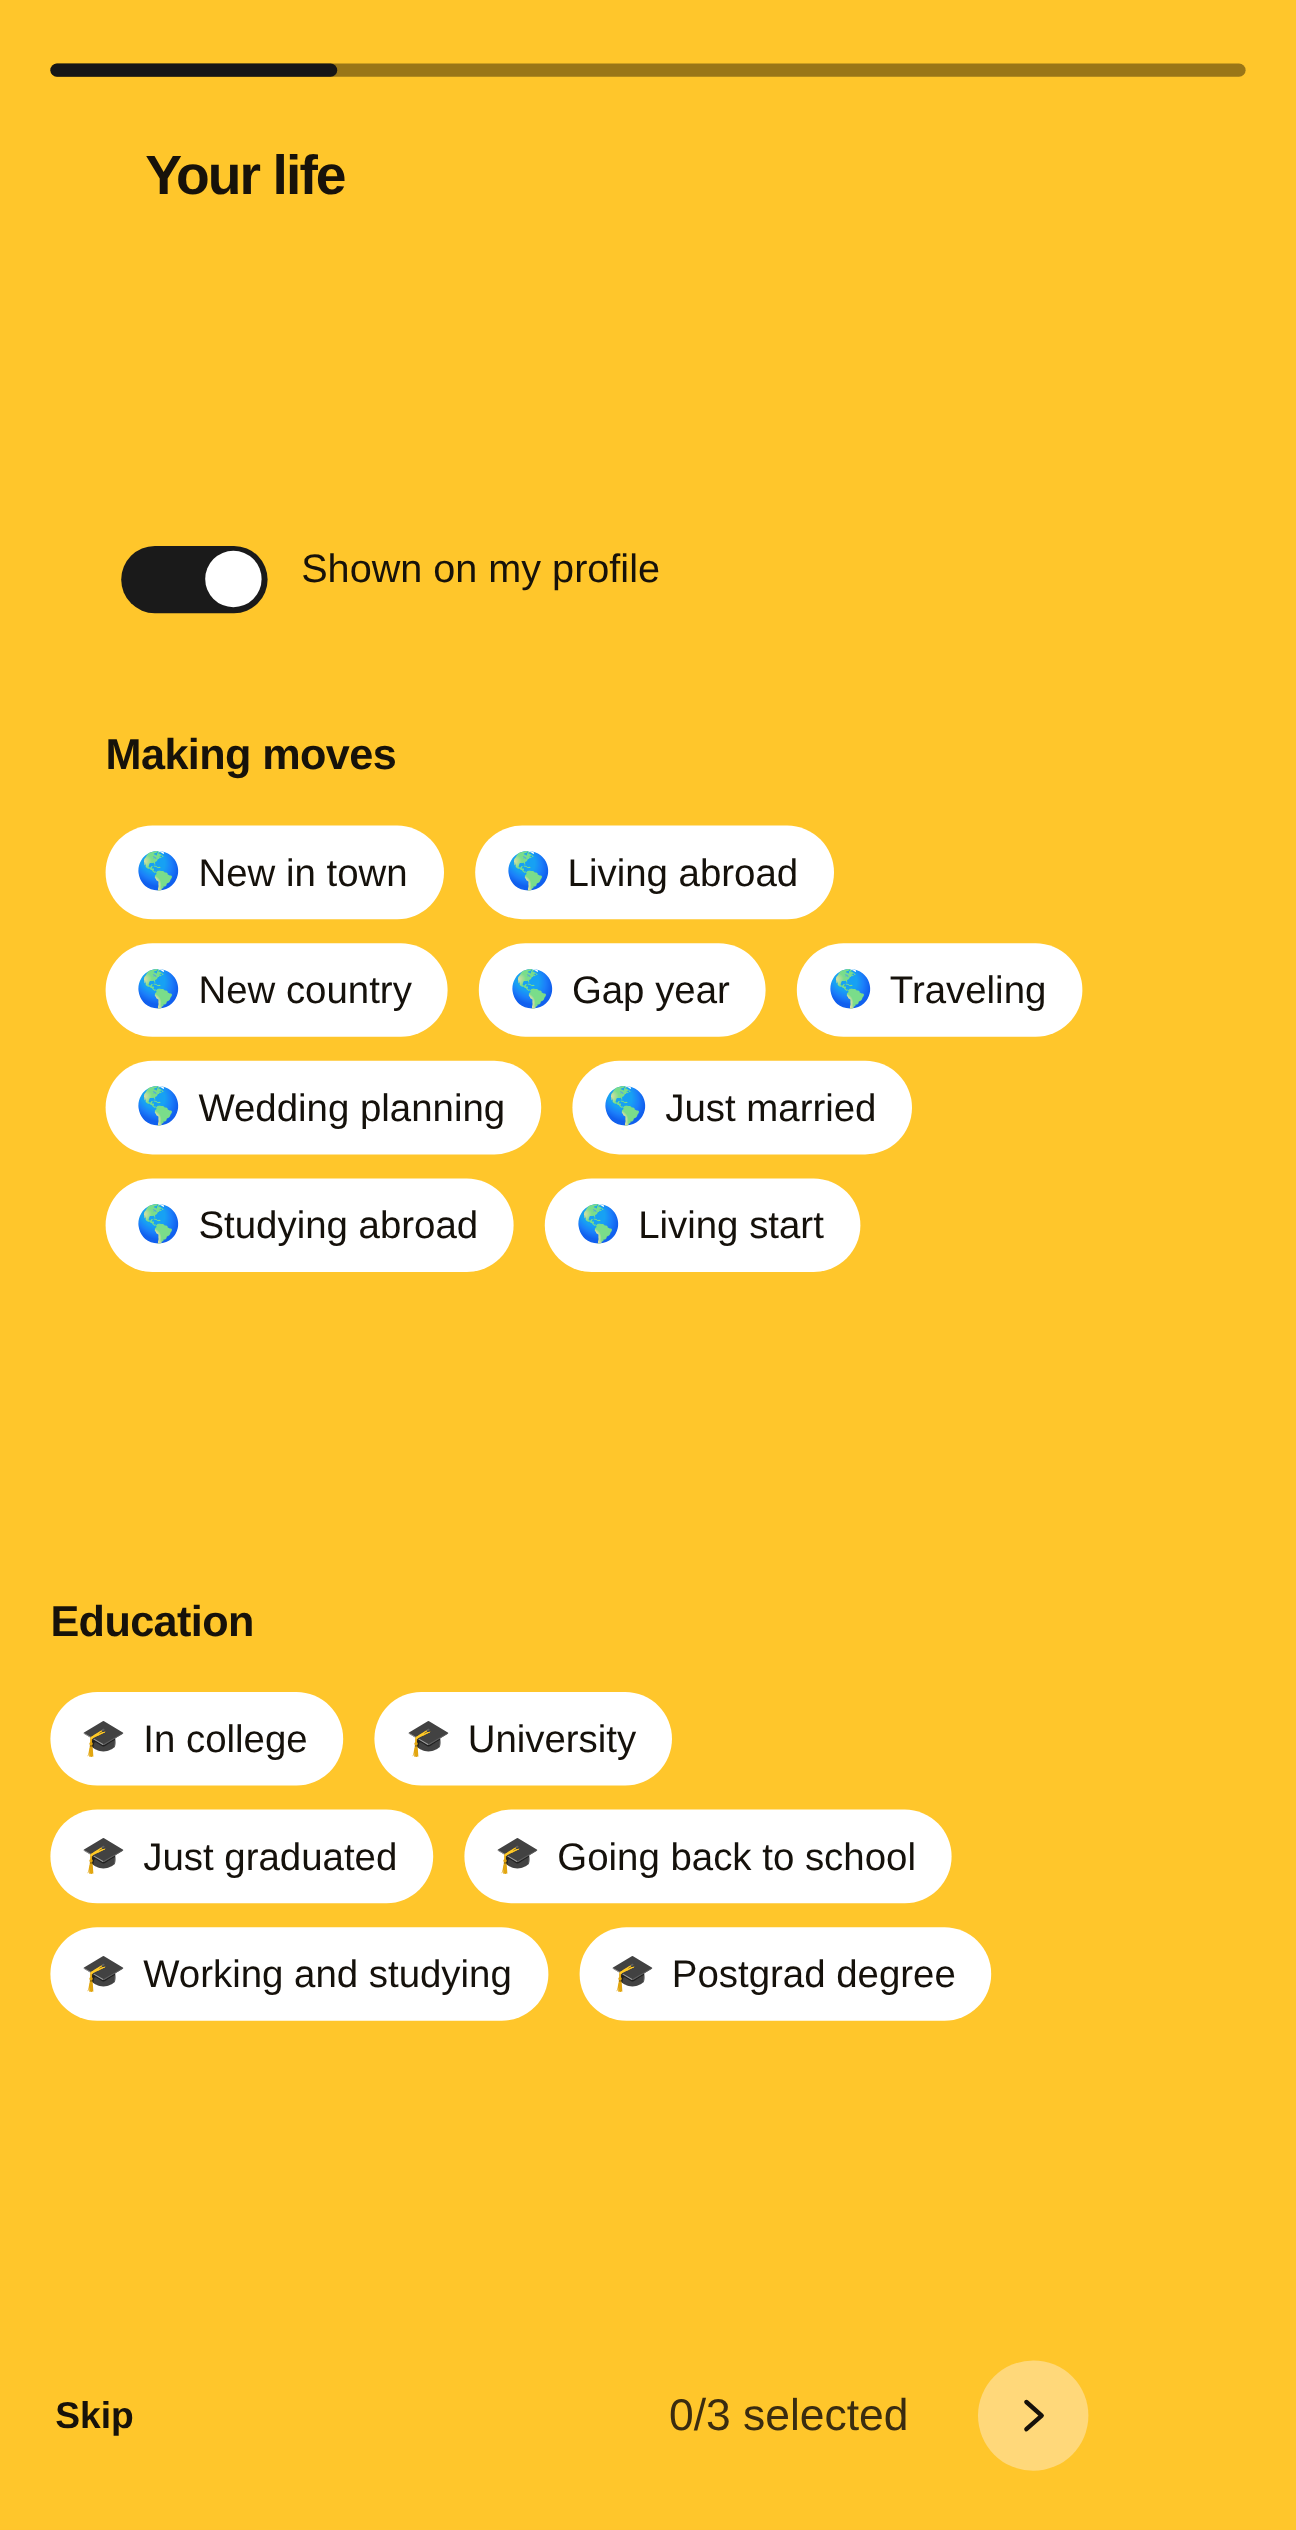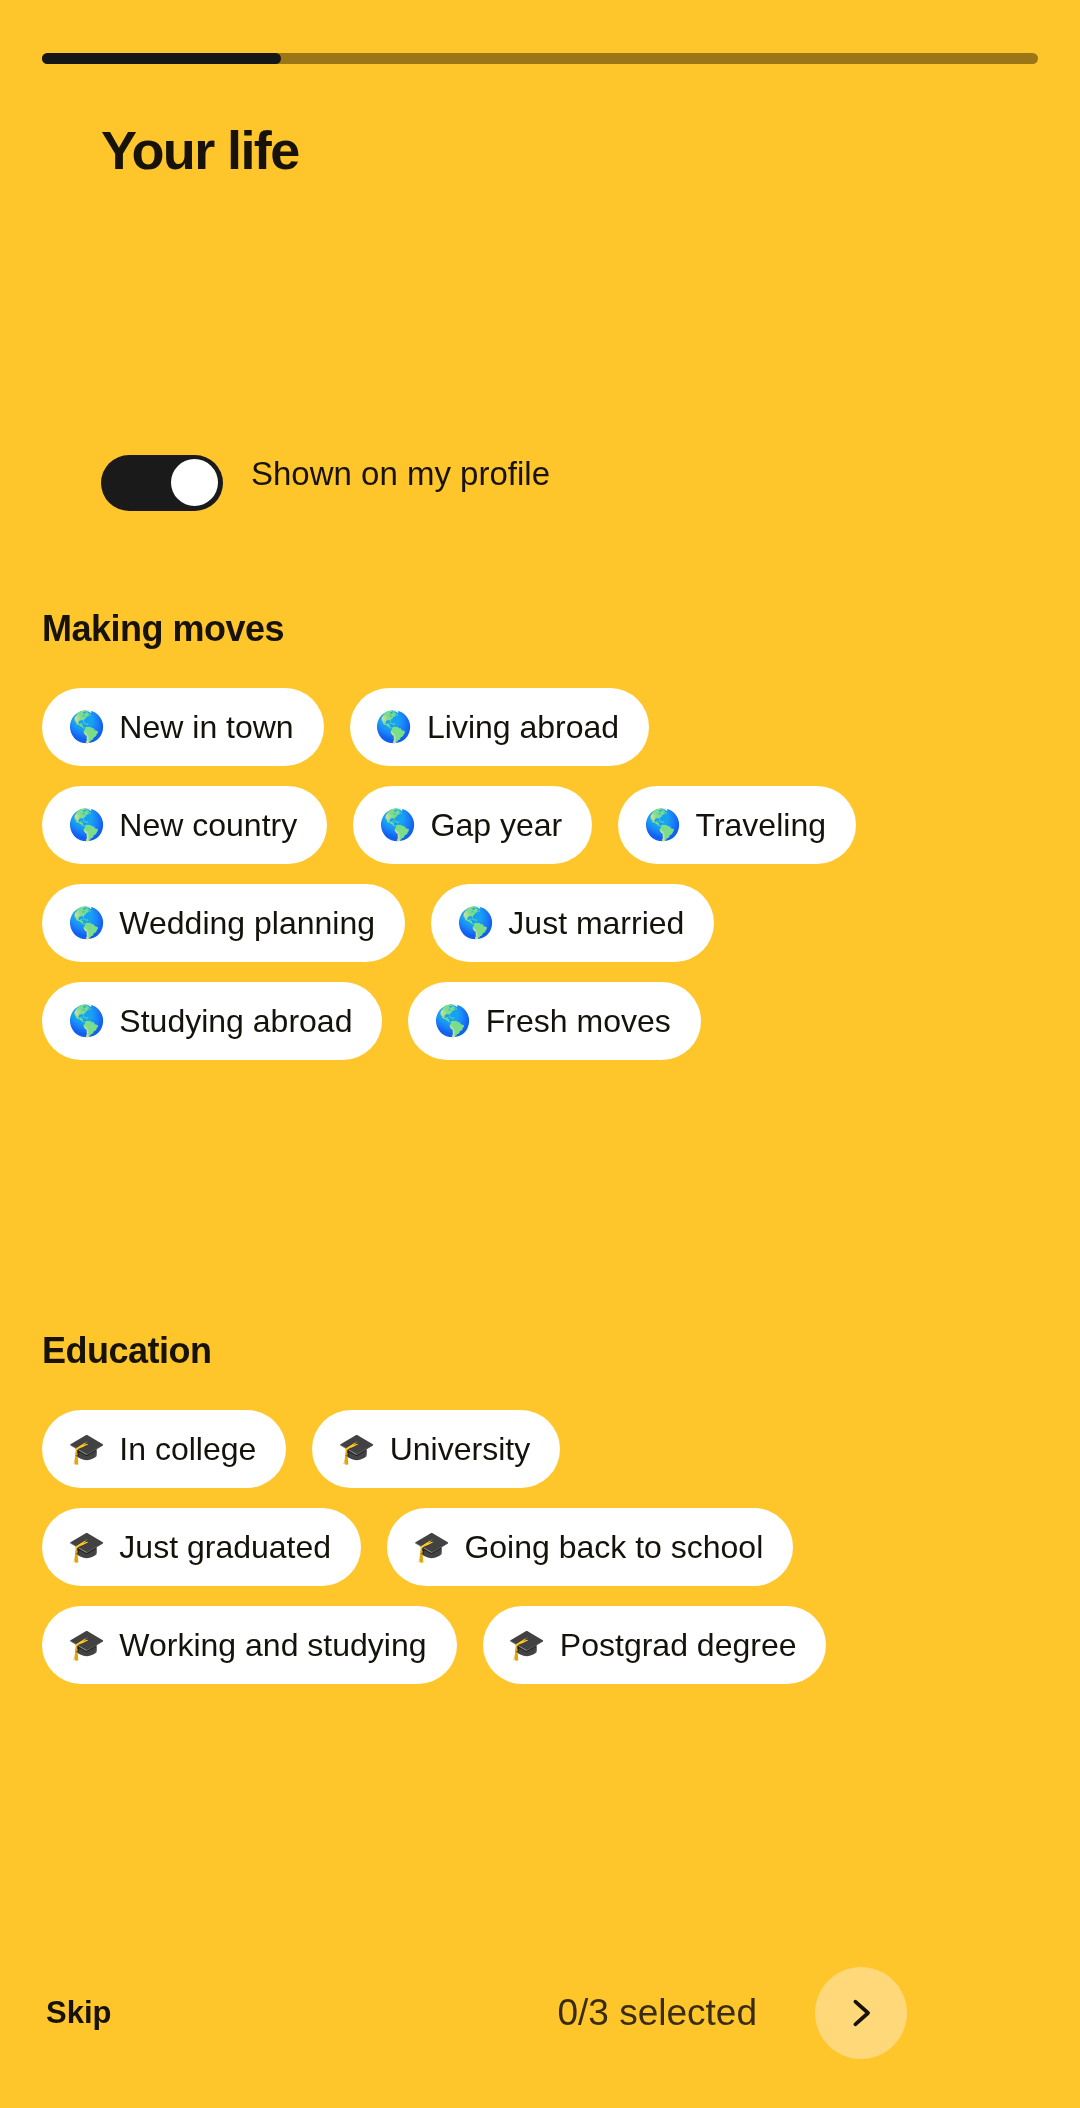--- a/index.html
+++ b/index.html
@@ -44,25 +44,26 @@
   }
 
   
   #header {
     position: absolute;
     top: 122px;
     left: 101px;
     right: 40px;
   }
   #page-title {
-    font-size: 54px;
+    font-size: 46px;
     font-weight: 700;
     letter-spacing: -1.6px;
     line-height: 1.05;
     color: #17120A;
+    margin-left: 20px;
   }
   #subtitle {
     margin-top: 40px;
     font-size: 33px;
     line-height: 1.38;
     color: #17120A;
     max-width: 640px;
   }
   #subtitle b { font-weight: 700; }
 
@@ -93,21 +94,21 @@
     background: #FFFFFF;
   }
   #toggle-label {
     font-size: 33px;
     color: #17120A;
     white-space: nowrap;
   }
 
   
   .section { position: absolute; left: 0; width: 1080px; }
-  #section-making-moves { top: 608px; }
+  #section-making-moves { top: 608px; padding-left: 46px; }
   #section-education    { top: 1330px; }
 
   .section-title {
     font-size: 36px;
     font-weight: 700;
     letter-spacing: -0.5px;
     color: #17120A;
     margin-left: 42px;
     margin-bottom: 38px;
   }
@@ -259,21 +260,21 @@
       </button>
     </div>
 
     <div class="chip-row">
       <button class="chip">
         <span class="chip-emoji">🌎</span>
         <span class="chip-label">Studying abroad</span>
       </button>
       <button class="chip">
         <span class="chip-emoji">🌎</span>
-        <span class="chip-label">Fresh moves</span>
+        <span class="chip-label">Living start</span>
       </button>
     </div>
 
   </div>
 </div>
 
 <div class="section" id="section-education">
   <div class="section-title">Education</div>
   <div class="chip-rows">
 

